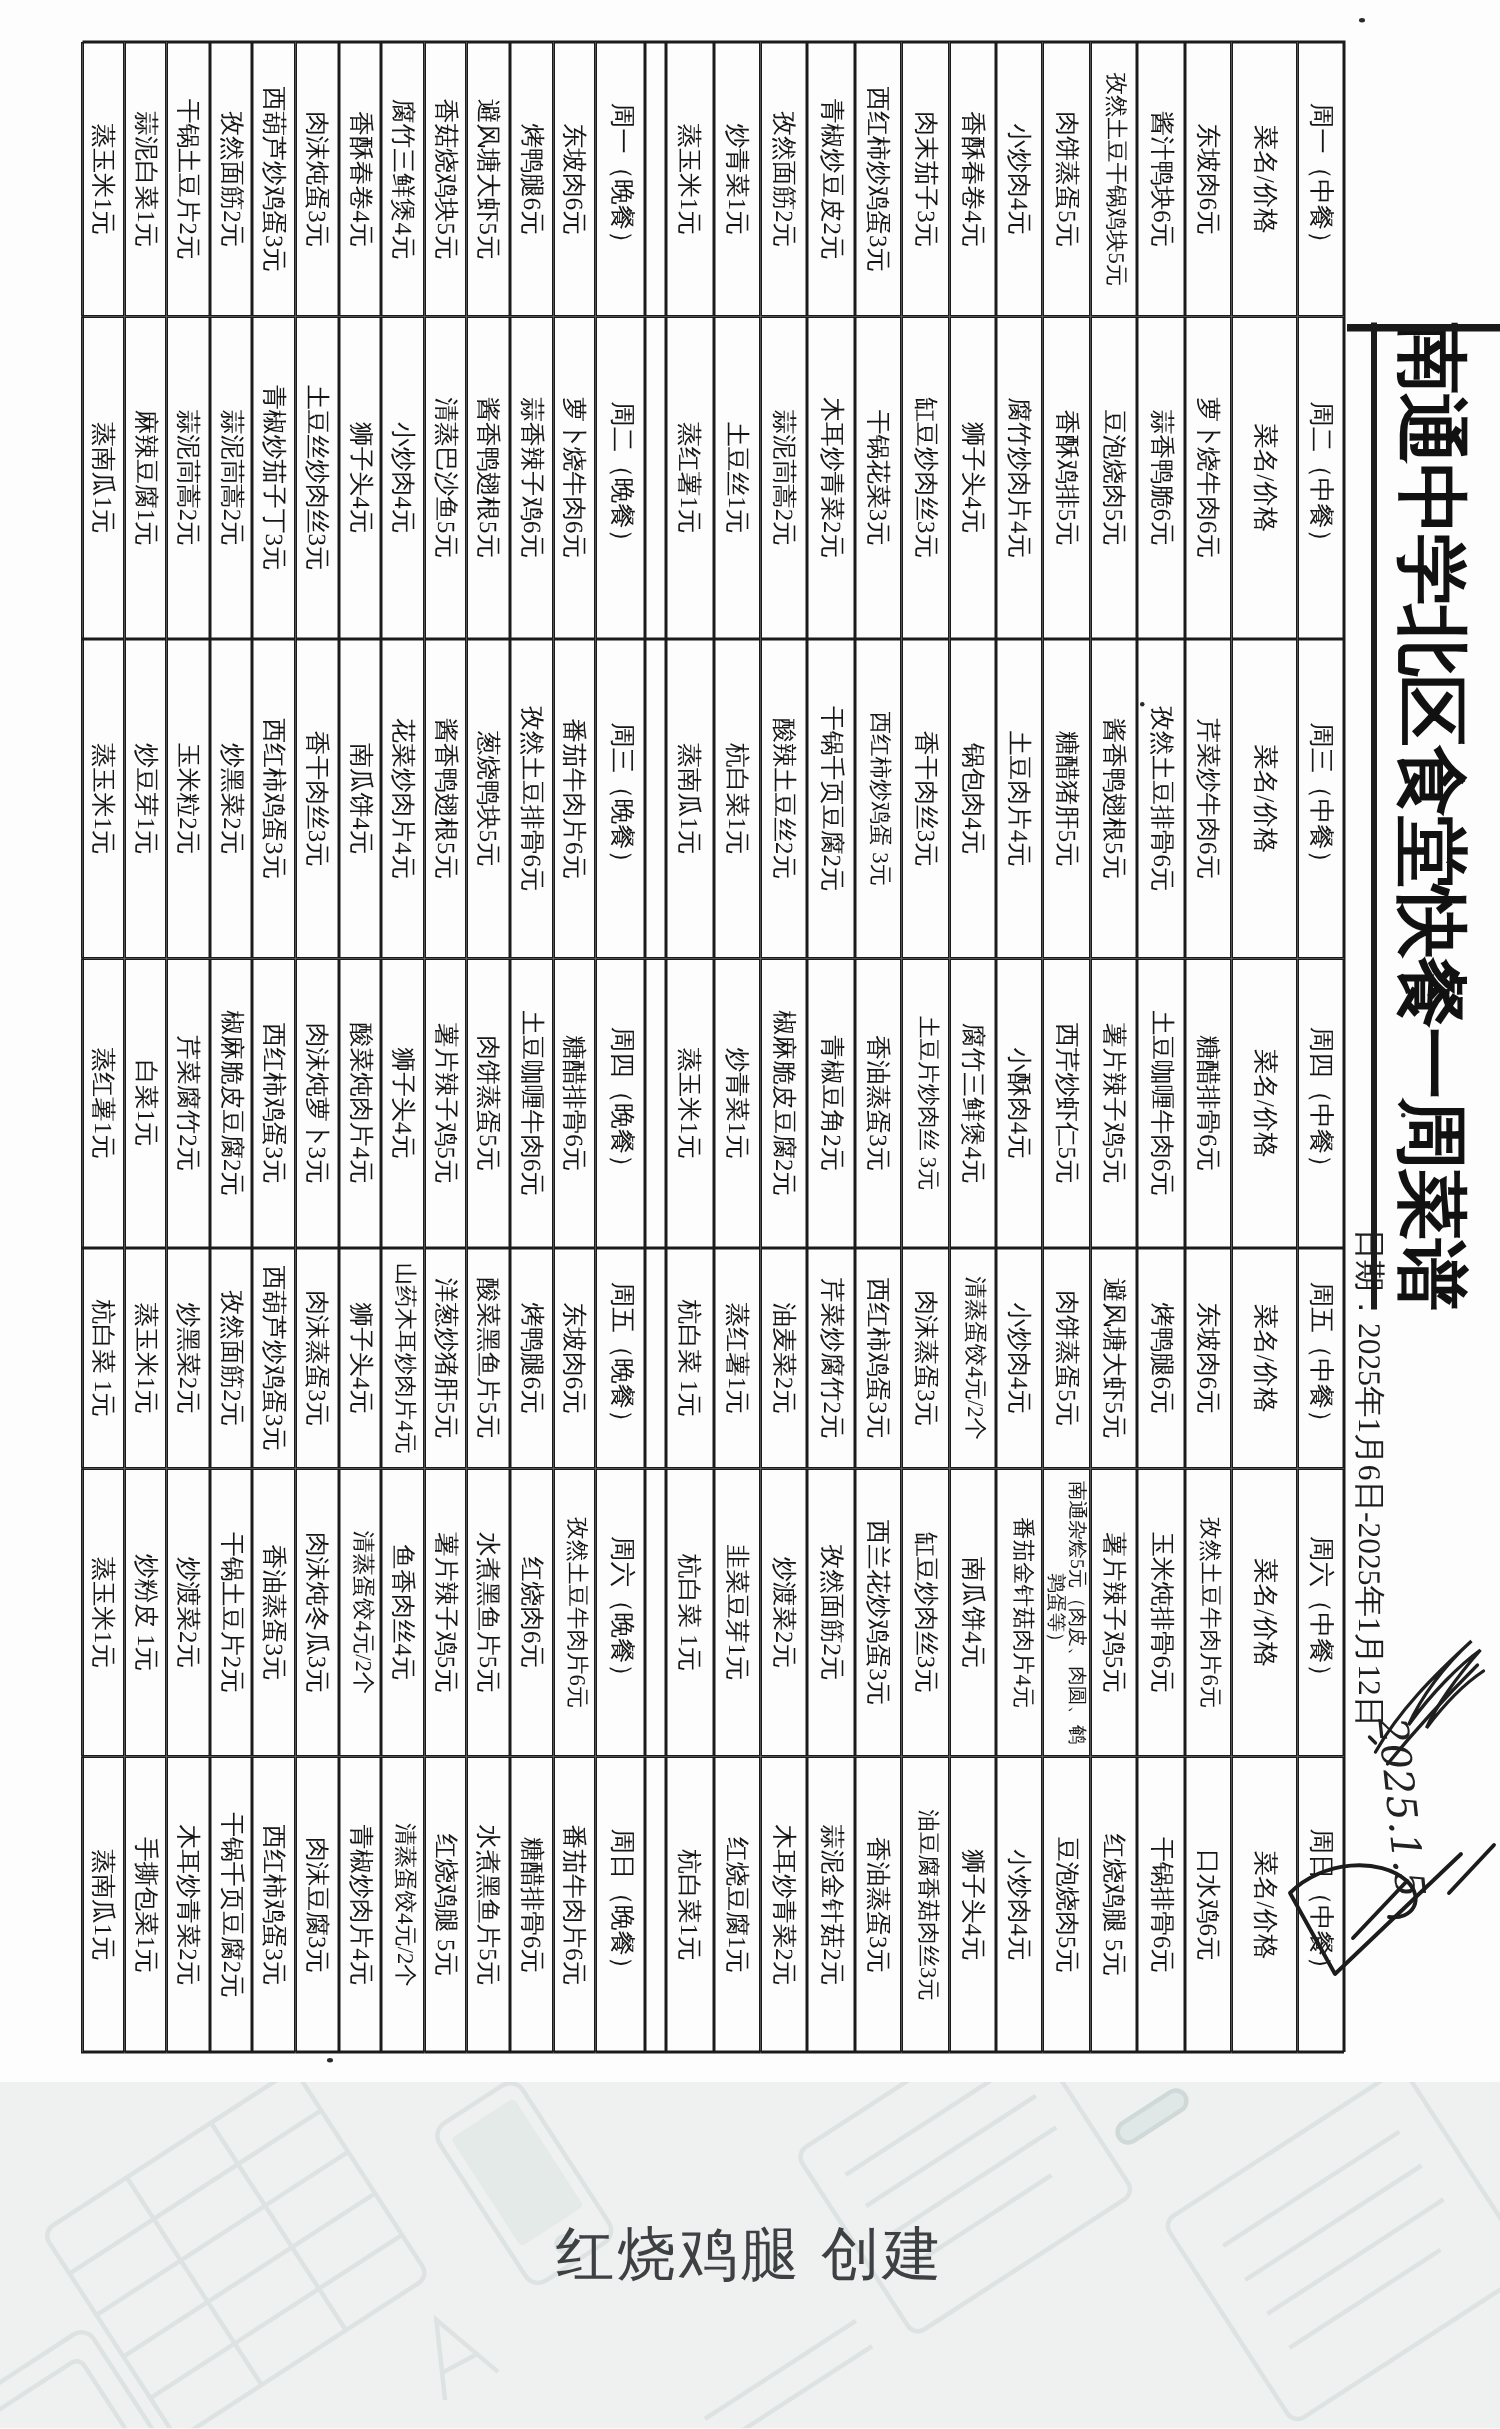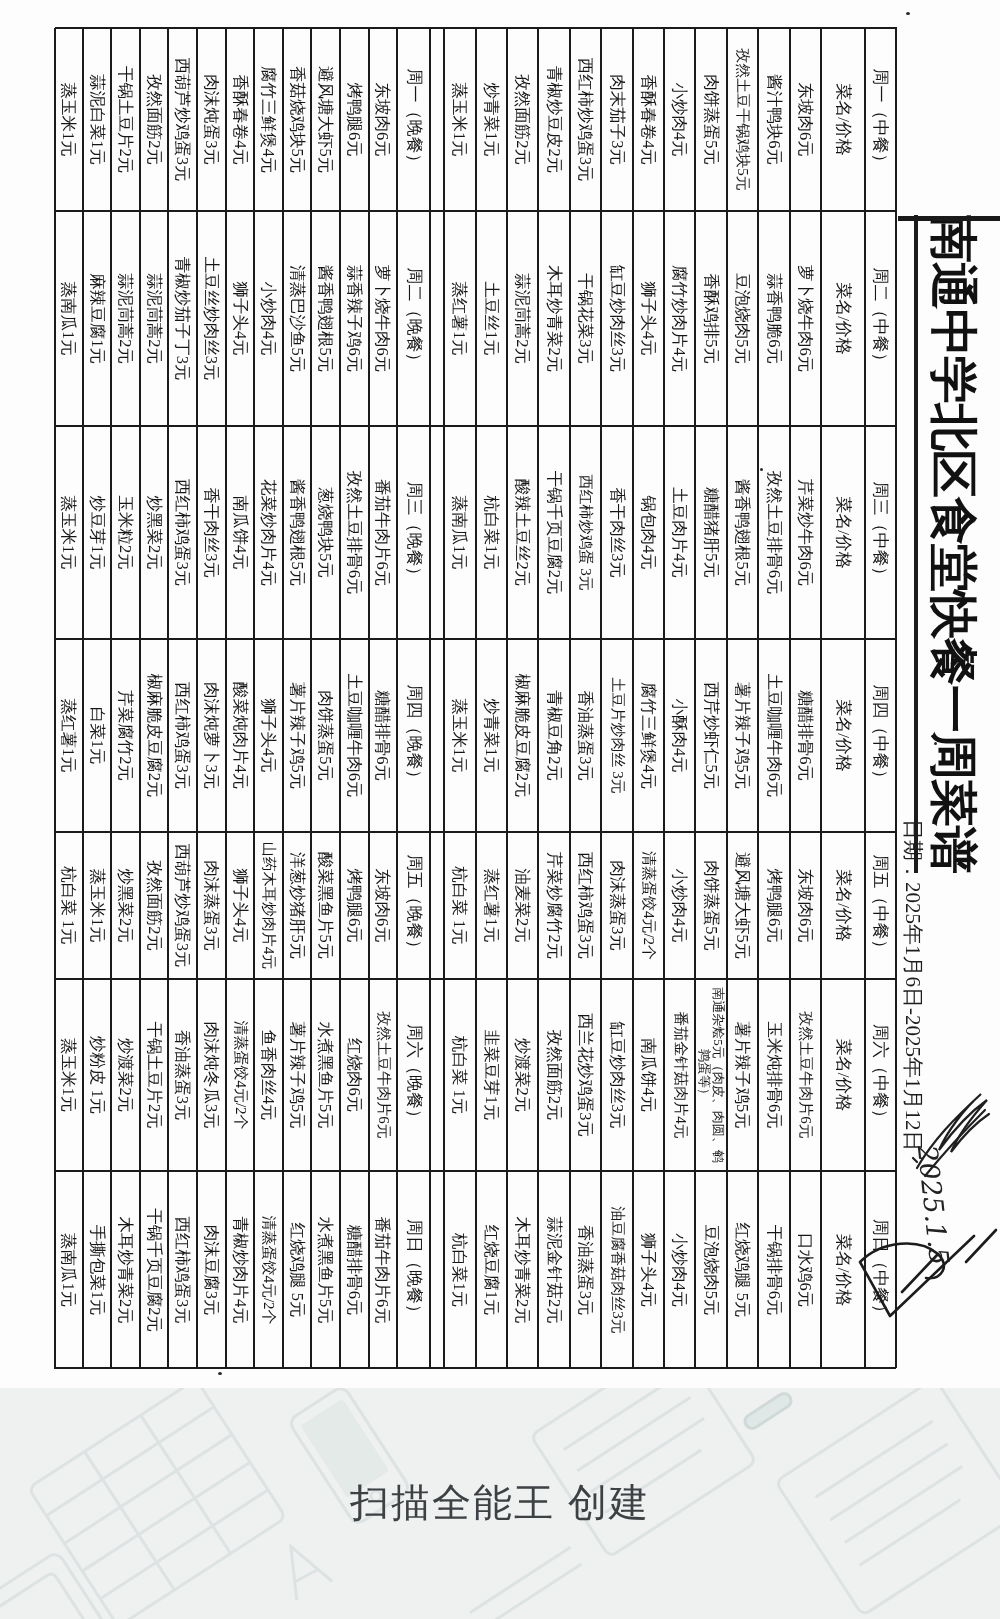--- a/index.html
+++ b/index.html
@@ -317,14 +317,14 @@
         <rect x="-30" y="180" width="110" height="90" rx="10"></rect>
         <rect x="-15" y="195" width="80" height="60" rx="6"></rect>
       </g>
       <g transform="rotate(-33 520 210)">
         <line x1="470" y1="195" x2="590" y2="195"></line>
           <line x1="470" y1="215" x2="590" y2="215"></line>
       </g>
       <rect x="742" y="16" width="52" height="14" rx="7" transform="rotate(-33 768 23)" fill="#dfe8e6" stroke="#cfdad8"></rect>
     </g>
   </svg>
-  <div class="wm-text">扫描全能王 创建</div>
+  <div class="wm-text">红烧鸡腿 创建</div>
 </div>
 
 </body></html>

